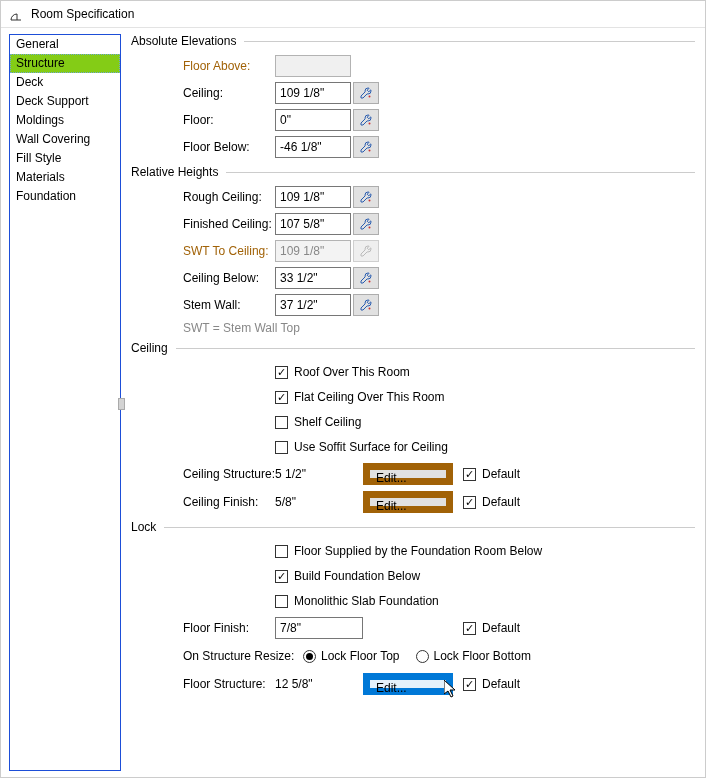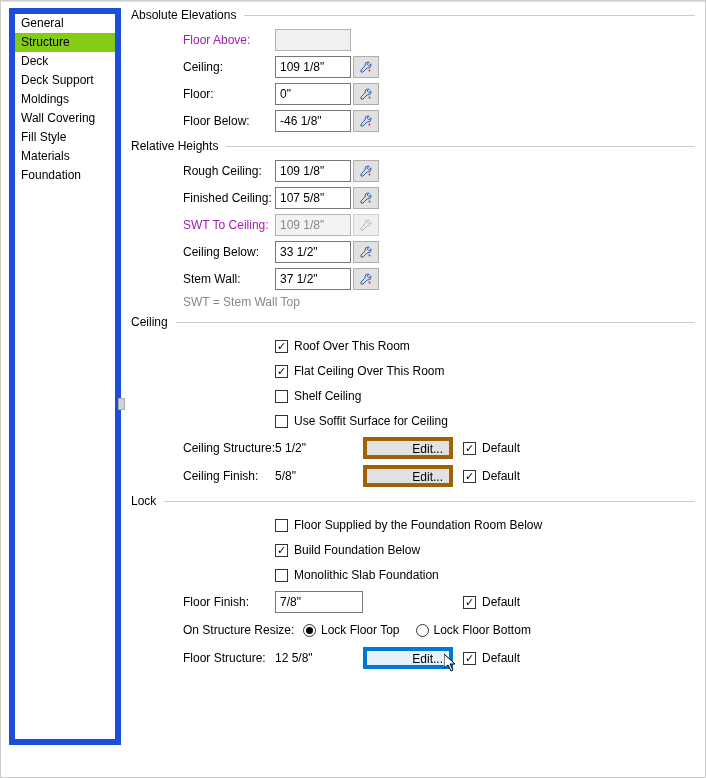--- a/index.html
+++ b/index.html
@@ -27,21 +27,21 @@
   }
   .titlebar svg { flex: 0 0 auto; }
   .titlebar-text { font-size: 12px; }
   .body {
     display: flex;
     height: calc(100% - 26px);
     border-top: 1px solid #e3e3e3;
   }
   .sidebar {
     width: 112px;
-    border: 6px solid #1d4ed8;
+    border: 1px solid #1d4ed8;
     margin: 6px 0 6px 8px;
     overflow-y: auto;
     background: #fff;
   }
   .sidebar-item {
     padding: 1px 6px;
     font-size: 12px;
     line-height: 17px;
     cursor: default;
     white-space: nowrap;
@@ -81,21 +81,21 @@
     min-height: 24px;
     margin: 3px 0;
   }
   .label {
     width: 92px;
     text-align: left;
     font-size: 12px;
     padding-right: 6px;
     white-space: nowrap;
   }
-  .label.disabled { color: #a21caf; }
+  .label.disabled { color: #a16207; }
   .input-box {
     width: 76px;
     height: 22px;
     border: 1px solid #767676;
     background: #fff;
     padding: 2px 4px;
     font-size: 12px;
     font-family: inherit;
     line-height: 16px;
   }
@@ -159,25 +159,25 @@
     white-space: nowrap;
     padding-right: 6px;
   }
   .wide-label.xl { width: 120px; }
   .value-text {
     width: 88px;
     font-size: 12px;
   }
   .edit-btn {
     width: 90px; height: 22px;
-    border: 4px solid #a16207;
+    border: 7px solid #a16207;
     background: #e1e1e1;
     font-size: 12px;
     font-family: inherit;
-    text-align: right;
+    text-align: left;
     cursor: pointer;
     margin-right: 10px;
   }
   .edit-btn.hover {
     background: #e5f1fb;
     border-color: #0078d7;
   }
   .cb-inline {
     display: inline-flex;
     align-items: center;
@@ -223,20 +223,28 @@
     position: absolute;
     left: -3px;
     top: 14px;
   }
 </style>
 </head>
 <body>
 
 <div class="window">
 
+  <div class="titlebar">
+    <svg width="16" height="16" viewBox="0 0 16 16">
+      <path d="M2 14 A6 6 0 0 1 8 8" fill="none" stroke="#333" stroke-width="1"></path>
+      <line x1="2" y1="14" x2="12" y2="14" stroke="#333" stroke-width="1"></line>
+      <line x1="8" y1="8" x2="8" y2="14" stroke="#333" stroke-width="1"></line>
+    </svg>
+    <span class="titlebar-text">Room Specification</span>
+  </div>
 
   <div class="body">
     <div class="sidebar">
       <div class="sidebar-item">General</div>
       <div class="sidebar-item selected">Structure</div>
       <div class="sidebar-item">Deck</div>
       <div class="sidebar-item">Deck Support</div>
       <div class="sidebar-item">Moldings</div>
       <div class="sidebar-item">Wall Covering</div>
       <div class="sidebar-item">Fill Style</div>

